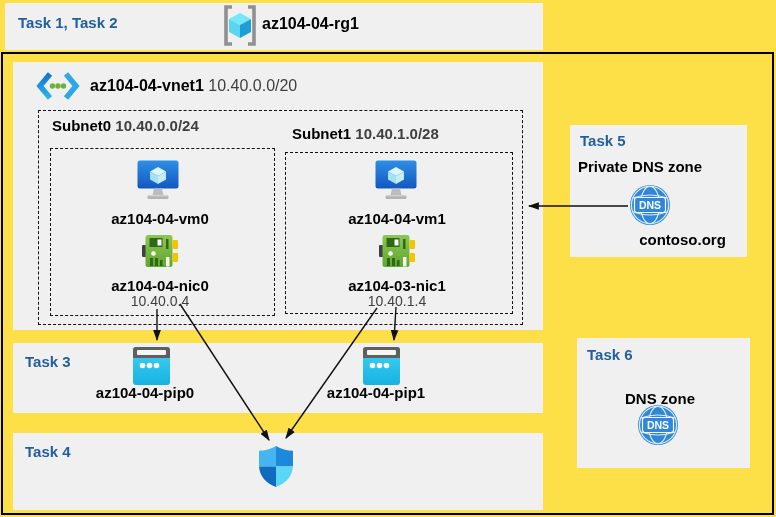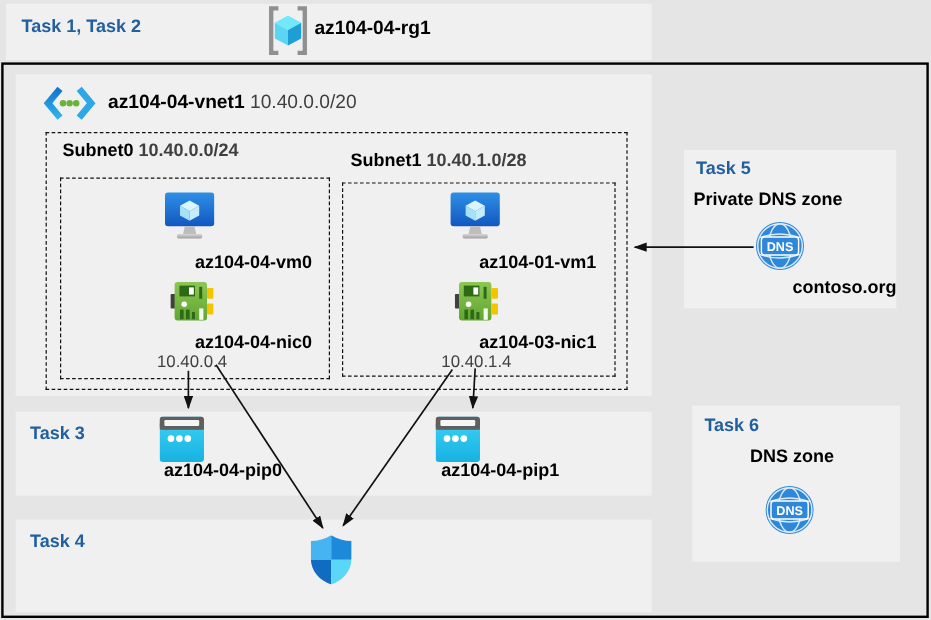--- a/index.html
+++ b/index.html
@@ -1,24 +1,24 @@
 <!DOCTYPE html>
 <html style="--task-label: #215f9e; --panel-bg: #f0f0f0; --muted-text: #3f3f3f; --arrow: #111111; --dns-icon-blue: #2f87d9; --nsg-dark-blue: #0f6cc0; --nsg-light-blue: #59d6f8;"><head>
 <meta charset="utf-8">
 <style>
   html,body{margin:0;padding:0;background:#fff;}
   *{box-sizing:border-box;}
   .canvas{
-    position:relative;width:776px;height:517px;background:#e5e5e5;overflow:hidden;
+    position:relative;width:776px;height:517px;background:#fde047;overflow:hidden;
     font-family:"Liberation Sans",sans-serif;color:#000;
   }
   .abs{position:absolute;}
   .panel{background:var(--panel-bg,#f0f0f0);}
   .task-label{font-weight:700;font-size:15px;color:var(--task-label,#215f9e);white-space:nowrap;}
-  .res-label{font-weight:700;font-size:15px;color:#000;text-align:right;white-space:nowrap;}
+  .res-label{font-weight:700;font-size:15px;color:#000;text-align:center;white-space:nowrap;}
   .muted{color:var(--muted-text,#3f3f3f);font-weight:400;}
   .outer-rect{left:1px;top:52px;width:773px;height:463px;border:2px solid #000;background:transparent;}
   .top-band{left:5px;top:3px;width:538px;height:47px;}
   .rg-title{left:262px;top:15px;font-size:16px;font-weight:700;white-space:nowrap;}
   .vnet-box{left:13px;top:62px;width:530px;height:268px;}
   .vnet-title{left:90px;top:77px;font-size:16px;font-weight:700;white-space:nowrap;}
   .dashed{border:1.5px dashed #111;}
   .big-dashed{left:38px;top:110px;width:485px;height:215px;}
   .subnet0-dashed{left:50px;top:148px;width:225px;height:168px;}
   .subnet1-dashed{left:285px;top:152px;width:228px;height:162px;}
@@ -133,21 +133,21 @@
   <div class="abs ip-label" style="left:60px;top:293px;width:200px;">10.40.0.4</div>
 
   <svg class="abs" style="left:375px;top:160px;" width="42" height="40" viewBox="0 0 42 40">
     <rect x="0.5" y="0.5" width="41" height="28" rx="2.5" fill="url(#vmg)"></rect>
     <polygon points="21,7 29,11.5 21,16 13,11.5" fill="#d9f6fe"></polygon>
     <polygon points="13,11.5 21,16 21,24 13,19.5" fill="#a6e1f7"></polygon>
     <polygon points="29,11.5 21,16 21,24 29,19.5" fill="#c4ecfb"></polygon>
     <polygon points="17,28.5 25,28.5 26.5,35 15.5,35" fill="#bdbdbd"></polygon>
     <rect x="10.5" y="35" width="21" height="3.8" rx="1.2" fill="url(#vmb)"></rect>
   </svg>
-  <div class="abs res-label" style="left:297px;top:210px;width:200px;">az104-01-vm1</div>
+  <div class="abs res-label" style="left:297px;top:210px;width:200px;">az104-04-vm1</div>
   <svg class="abs" style="left:379px;top:233px;" width="36" height="36" viewBox="0 0 36 36">
     <rect x="0" y="12" width="4.5" height="12" rx="1" fill="#404040"></rect>
     <rect x="3.5" y="2" width="27" height="32" rx="2.5" fill="url(#nicg)"></rect>
     <rect x="30.5" y="7" width="5.5" height="9" rx="1" fill="#f3c500"></rect>
     <rect x="30.5" y="20" width="5.5" height="9" rx="1" fill="#f3c500"></rect>
     <rect x="7.5" y="5" width="13" height="9" fill="#2e6a15"></rect>
     <rect x="15.5" y="6.5" width="4" height="6" fill="#ffffff"></rect>
     <rect x="24" y="6" width="2.5" height="10" fill="#2e6a15"></rect>
     <circle cx="11.5" cy="20.5" r="2.3" fill="#ffffff"></circle>
     <rect x="8" y="25" width="3" height="8" fill="#2e6a15"></rect>
@@ -190,21 +190,21 @@
     <rect x="0" y="6" width="37" height="5" fill="#5f5f5f"></rect>
     <rect x="4" y="3" width="29" height="5" rx="1" fill="#f5f5f5"></rect>
     <circle cx="9.5" cy="18.5" r="2.8" fill="#ffffff"></circle>
     <circle cx="16.5" cy="18.5" r="2.8" fill="#ffffff"></circle>
     <circle cx="23.5" cy="18.5" r="2.8" fill="#ffffff"></circle>
   </svg>
   <div class="abs res-label" style="left:286px;top:384px;width:180px;">az104-04-pip1</div>
 
   <div class="abs panel t6-box"></div>
   <div class="abs task-label" style="left:587px;top:346px;">Task 6</div>
-  <div class="abs center-title" style="left:577px;top:372px;width:166px;">DNS zone</div>
+  <div class="abs center-title" style="left:577px;top:390px;width:166px;">DNS zone</div>
   <svg class="abs" style="left:637px;top:404px;" width="42" height="42" viewBox="0 0 42 42">
     <circle cx="21" cy="21" r="20" fill="#2f87d9"></circle>
     <circle cx="21" cy="21" r="18.6" fill="none" stroke="#dcebfa" stroke-width="1.2"></circle>
     <ellipse cx="21" cy="21" rx="9.5" ry="18.6" fill="none" stroke="#dcebfa" stroke-width="1.2"></ellipse>
     <path d="M4,14 Q21,8 38,14" fill="none" stroke="#dcebfa" stroke-width="1.2"></path>
     <path d="M4,28 Q21,34 38,28" fill="none" stroke="#dcebfa" stroke-width="1.2"></path>
     <rect x="5.5" y="13.5" width="31" height="15" rx="2.5" fill="#2f87d9" stroke="#ffffff" stroke-width="1.2"></rect>
     <text x="21" y="25.2" text-anchor="middle" font-family="Liberation Sans, sans-serif" font-size="10.5" font-weight="700" fill="#ffffff">DNS</text>
   </svg>
 

